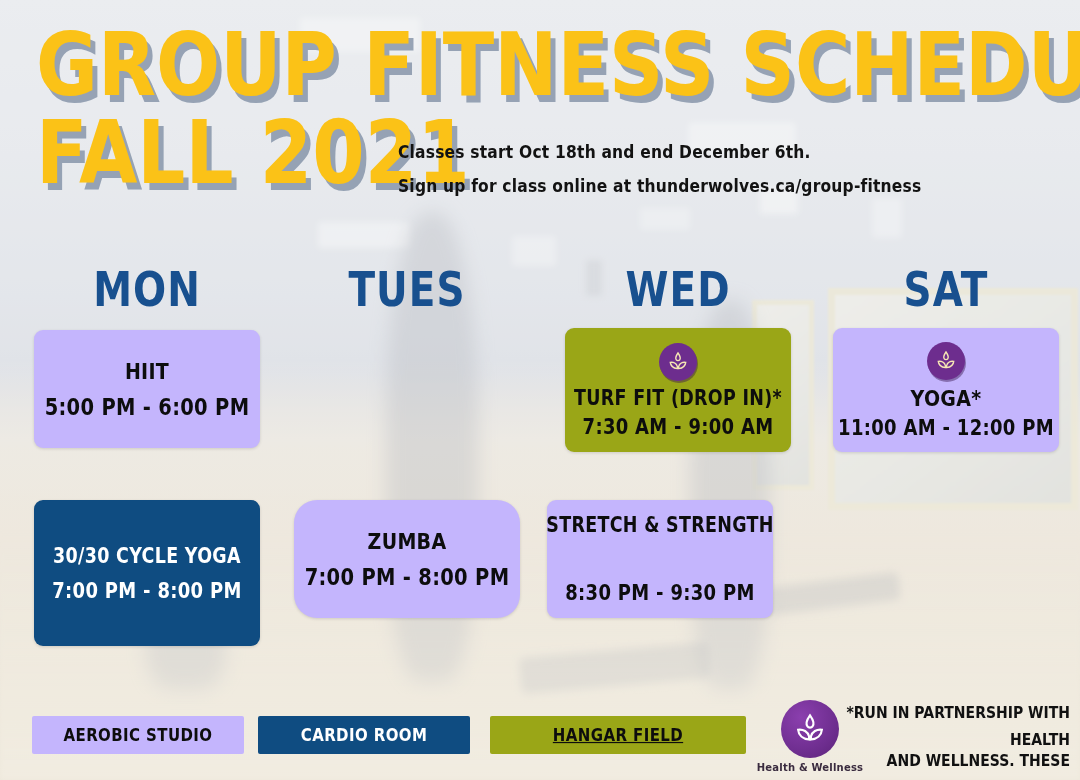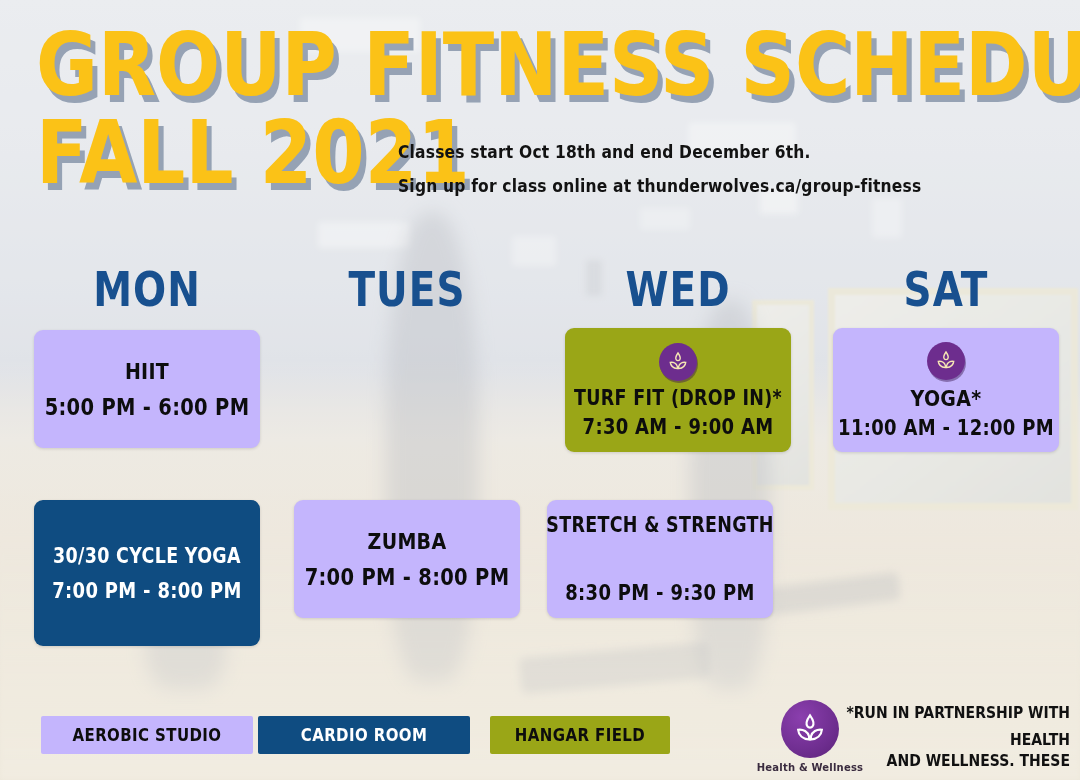--- a/index.html
+++ b/index.html
@@ -246,37 +246,37 @@
     </div>
     <div class="cname" style="font-size:19px;">YOGA*</div>
     <div class="ctime" style="margin-top:8px;">11:00 AM - 12:00 PM</div>
   </div>
 
   <div class="card c-blue sm" style="left:34px; top:500px; height:146px;">
     <div class="cname">30/30 CYCLE YOGA</div>
     <div class="ctime">7:00 PM - 8:00 PM</div>
   </div>
 
-  <div class="card c-yellow" style="left:294px; top:500px; height:118px;">
+  <div class="card c-yellow" style="left:294px; top:500px; height:118px;border-radius:23px;">
     <div class="cname">ZUMBA</div>
     <div class="ctime">7:00 PM - 8:00 PM</div>
   </div>
 
   <div class="card c-yellow sm" style="left:547px; top:500px; height:118px;gap:33px;">
     <div class="cname">STRETCH &amp; STRENGTH</div>
     <div class="ctime">8:30 PM - 9:30 PM</div>
   </div>
 
-  <div class="legend-chip c-yellow" style="left:32px; top:716px; width:212px;margin-left:9px;">
+  <div class="legend-chip c-yellow" style="left:32px; top:716px; width:212px;">
     <span>AEROBIC STUDIO</span>
   </div>
   <div class="legend-chip c-blue" style="left:258px; top:716px; width:212px;">
     <span>CARDIO ROOM</span>
   </div>
-  <div class="legend-chip c-olive" style="left:490px; top:716px; width:180px;">
+  <div class="legend-chip c-olive" style="left:490px; top:716px; width:256px;text-decoration:underline;">
     <span>HANGAR FIELD</span>
   </div>
 
   <div class="hw-logo">
     <div class="hw-circle">
       <svg width="34" height="34" viewBox="0 0 24 24">
         <path d="M12 2.4 C9.3 6.2 8.9 8.5 10.2 10.2 C11 11.3 13 11.3 13.8 10.2 C15.1 8.5 14.7 6.2 12 2.4 Z" fill="none" stroke="#ffffff" stroke-width="1.5"></path>
         <path d="M11.3 19.4 C6.9 19 3.9 16.3 3.6 12.5 C7.3 12 10.5 13.9 11.3 17.2 Z" fill="none" stroke="#ffffff" stroke-width="1.5"></path>
         <path d="M12.7 19.4 C17.1 19 20.1 16.3 20.4 12.5 C16.7 12 13.5 13.9 12.7 17.2 Z" fill="none" stroke="#ffffff" stroke-width="1.5"></path>
       </svg>

